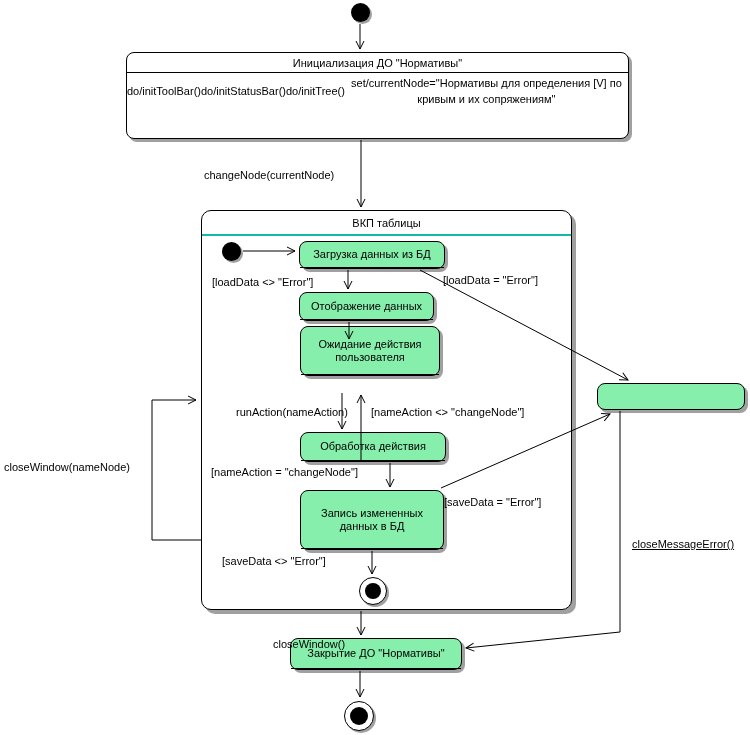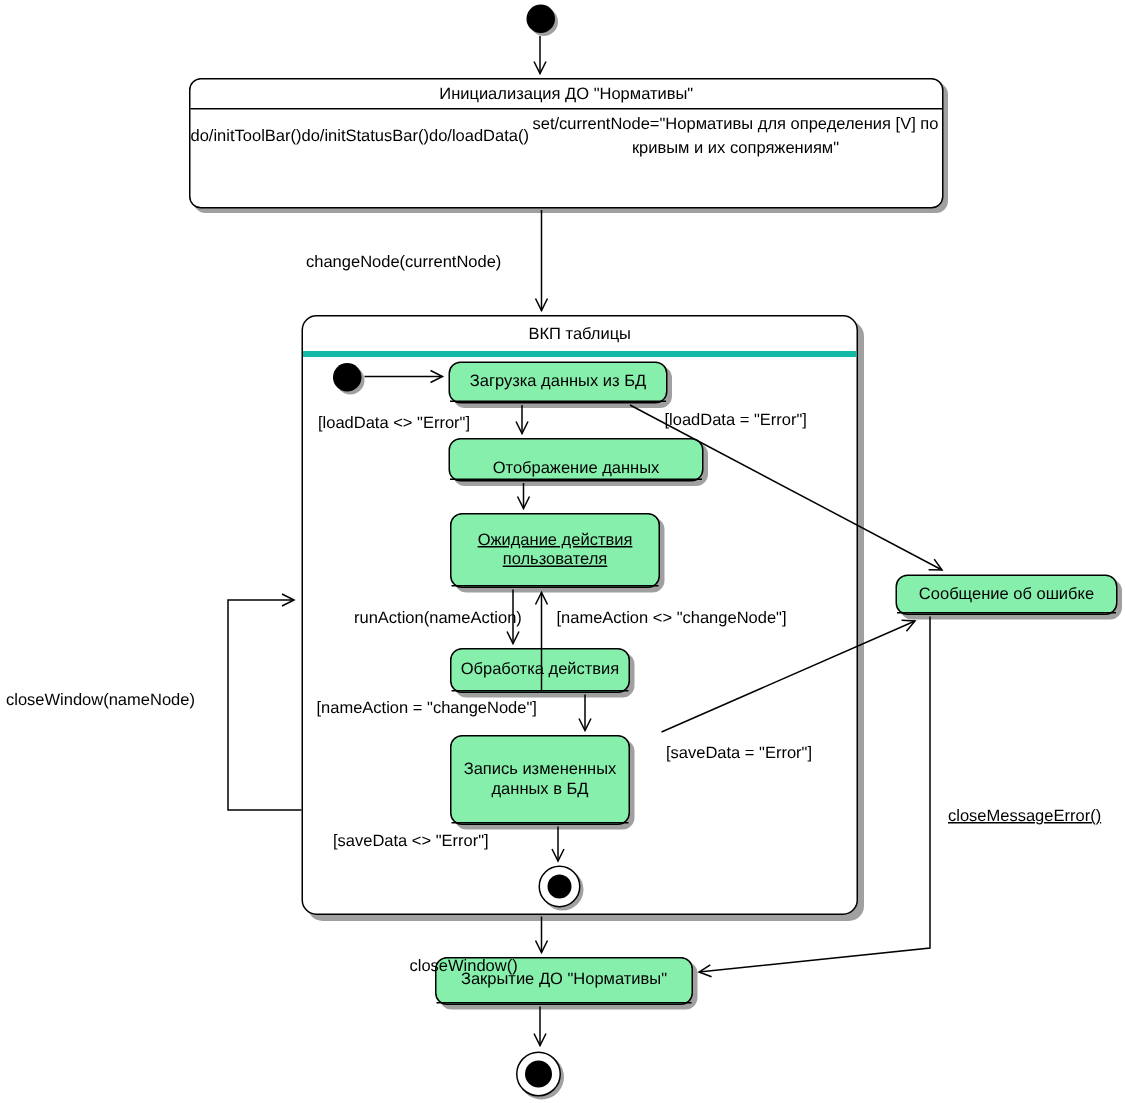--- a/index.html
+++ b/index.html
@@ -29,21 +29,21 @@
   .bigstate .body {
     display:flex; align-items:center; justify-content:center;
     padding-top:2px;
   }
   .bigstate .body div { line-height:16px; text-align:center; }
   .composite {
     position:absolute; background:#fff; border:1px solid #000; border-radius:10px;
     box-shadow:4px 4px 0 #a0a0a0; box-sizing:border-box;
   }
   .composite .title {
-    height:23px; border-bottom:4px solid #14b8a6; display:flex;
+    height:23px; border-bottom:2px solid #14b8a6; display:flex;
     align-items:center; justify-content:center;
   }
   .node-init { position:absolute; background:#000; border-radius:50%; box-shadow:2px 2px 0 #a0a0a0; }
   .node-final {
     position:absolute; background:#fff; border:1px solid #000; border-radius:50%;
     box-shadow:2px 2px 0 #a0a0a0; display:flex; align-items:center; justify-content:center;
     box-sizing:border-box;
   }
   .node-final .dot { background:#000; border-radius:50%; }
   .lbl { position:absolute; white-space:nowrap; }
@@ -56,52 +56,51 @@
 
   <div class="composite" style="left:201px; top:210px; width:371px; height:400px;">
     <div class="title">ВКП таблицы</div>
   </div>
 
   <div class="bigstate" style="left:126px; top:52px; width:503px; height:87px;">
     <div class="title">Инициализация ДО "Нормативы"</div>
     <div class="body">
       <div>do/initToolBar()</div>
       <div>do/initStatusBar()</div>
-      <div>do/loadData()</div>
+      <div>do/initTree()</div>
       <div>set/currentNode="Нормативы для определения [V] по кривым и их сопряжениям"</div>
     </div>
   </div>
 
   <div class="state" style="left:299px; top:241px; width:146px; height:28px;">
     <div class="title">Загрузка данных из БД</div>
     <div class="foot" style="height:6px"></div>
   </div>
 
-  <div class="state" style="left:299px; top:292px; width:170px; height:29px;align-items:flex-end;">
+  <div class="state" style="left:299px; top:292px; width:135px; height:29px;">
     <div class="title">Отображение данных</div>
     <div class="foot" style="height:7px"></div>
   </div>
 
-  <div class="state" style="left:300px; top:342px; width:140px; height:50px;text-decoration:underline;">
+  <div class="state" style="left:300px; top:326px; width:140px; height:50px;">
     <div class="title">Ожидание действия пользователя</div>
     <div class="foot" style="height:13px"></div>
   </div>
 
-  <div class="state" style="left:300px; top:432px; width:120px; height:30px;">
+  <div class="state" style="left:300px; top:432px; width:146px; height:30px;">
     <div class="title">Обработка действия</div>
     <div class="foot" style="height:6px"></div>
   </div>
 
-  <div class="state" style="left:300px; top:490px; width:120px; height:60px;">
+  <div class="state" style="left:300px; top:490px; width:144px; height:60px;">
     <div class="title">Запись измененных данных в БД</div>
     <div class="foot" style="height:21px"></div>
   </div>
 
   <div class="state" style="left:597px; top:383px; width:148px; height:27px;">
-    <div class="title">Сообщение об ошибке</div>
     <div class="foot" style="height:6px"></div>
   </div>
 
   <div class="state" style="left:290px; top:638px; width:172px; height:32px;">
     <div class="title">Закрытие ДО "Нормативы"</div>
     <div class="foot" style="height:6px"></div>
   </div>
 
   <div class="node-init" style="left:351px; top:3px; width:19px; height:19px;"></div>
   <div class="node-init" style="left:222px; top:242px; width:19px; height:19px;"></div>

